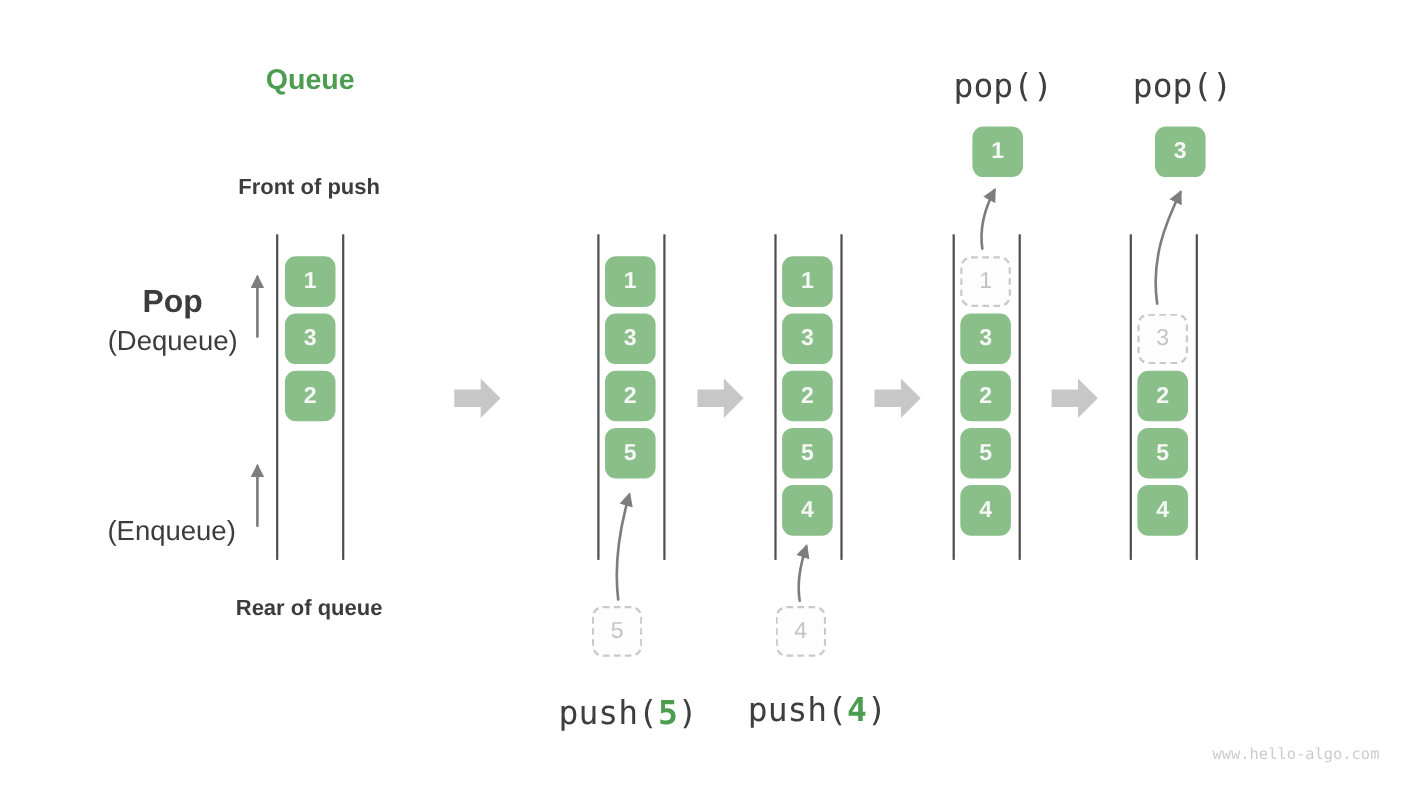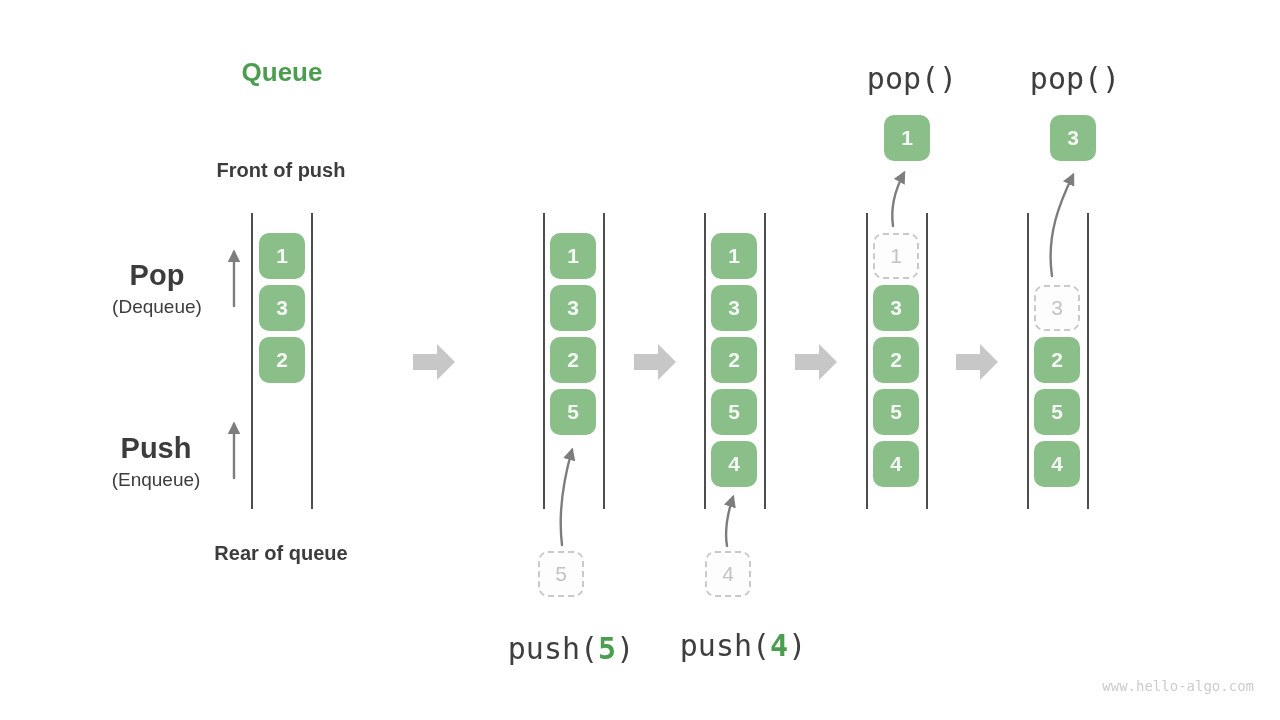--- a/index.html
+++ b/index.html
@@ -7,21 +7,21 @@
   .canvas {
     position:relative; width:1280px; height:720px; background:#ffffff;
     overflow:hidden; font-family:"Liberation Sans", sans-serif;margin-left:14px;
   }
   .abs { position:absolute; }
   .ctr { text-align:center; }
 
   .title { font-size:26px; font-weight:700; color:#4C9D50; }
   .caption { font-size:20px; font-weight:700; color:#3C3C3C; }
   .side-bold { font-size:29px; font-weight:700; color:#3C3C3C; }
-  .side-sub { font-size:19px; font-weight:400; color:#3C3C3C; }
+  .side-sub { font-size:25px; font-weight:400; color:#3C3C3C; }
 
   .mono { font-family:"DejaVu Sans Mono", monospace; font-size:30px; color:#3E3E3E; }
   .mono .arg { color:#4C9D50; font-weight:700; }
 
   .wall { position:absolute; top:213px; width:2px; height:296px; background:#4D4D4D; }
 
   .cell {
     position:absolute; width:46px; height:46px; border-radius:10px;
     background:#8BBF8A; color:#F5F8F4;
     font-size:21px; font-weight:700;
@@ -43,21 +43,20 @@
 <body>
 
 <div class="canvas">
 
   <div class="abs ctr title" style="left:180px; top:57px; width:176px;">Queue</div>
   <div class="abs ctr caption" style="left:117px; top:159px; width:300px;">Front of push</div>
   <div class="abs ctr caption" style="left:117px; top:542px; width:300px;">Rear of queue</div>
 
   <div class="abs ctr side-bold" style="left:63px; top:259px; width:160px;">Pop</div>
   <div class="abs ctr side-sub" style="left:63px; top:296px; width:160px;">(Dequeue)</div>
-  <div class="abs ctr side-bold" style="left:62px; top:432px; width:160px;">Push</div>
   <div class="abs ctr side-sub" style="left:62px; top:469px; width:160px;">(Enqueue)</div>
 
   <div class="abs ctr mono" style="left:838px; top:61px; width:120px;">pop()</div>
   <div class="abs ctr mono" style="left:1001px; top:61px; width:120px;">pop()</div>
 
   <div class="abs ctr mono" style="left:487px; top:631px; width:140px;"><span>push(</span><span class="arg">5</span><span>)</span></div>
   <div class="abs ctr mono" style="left:659px; top:628px; width:140px;"><span>push(</span><span class="arg">4</span><span>)</span></div>
 
   <div class="wall" style="left:237px;"></div>
   <div class="wall" style="left:297px;"></div>

